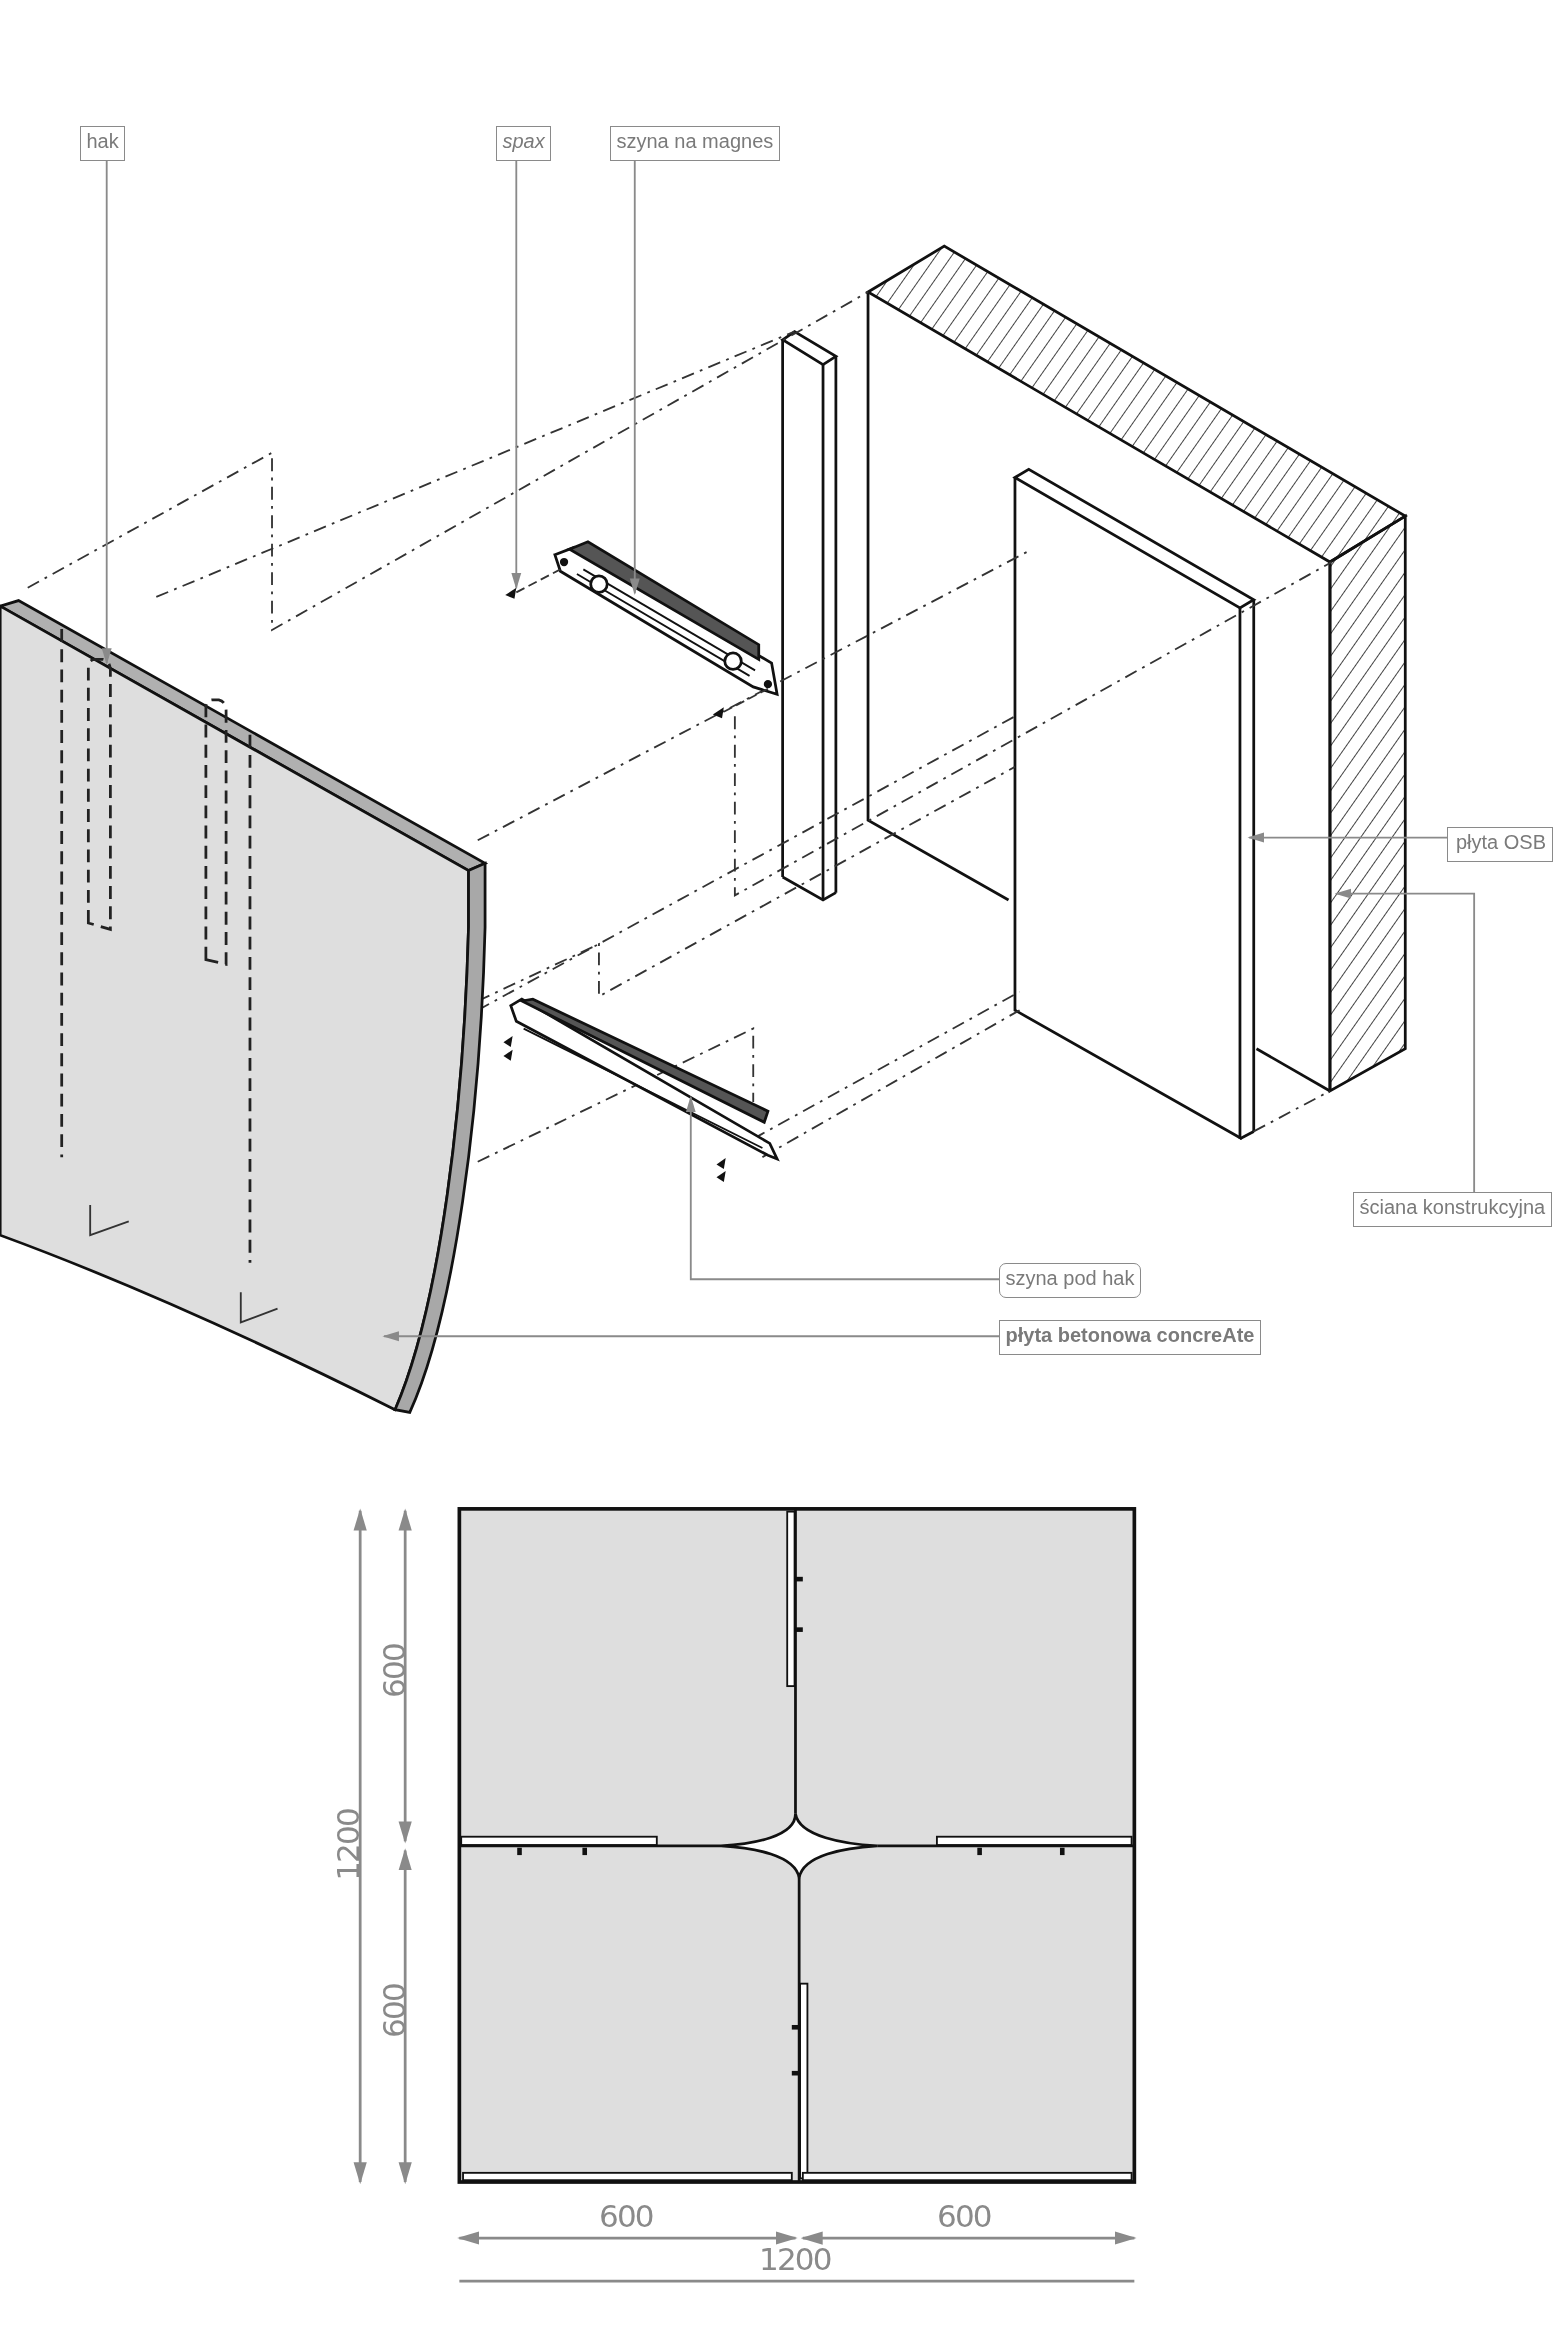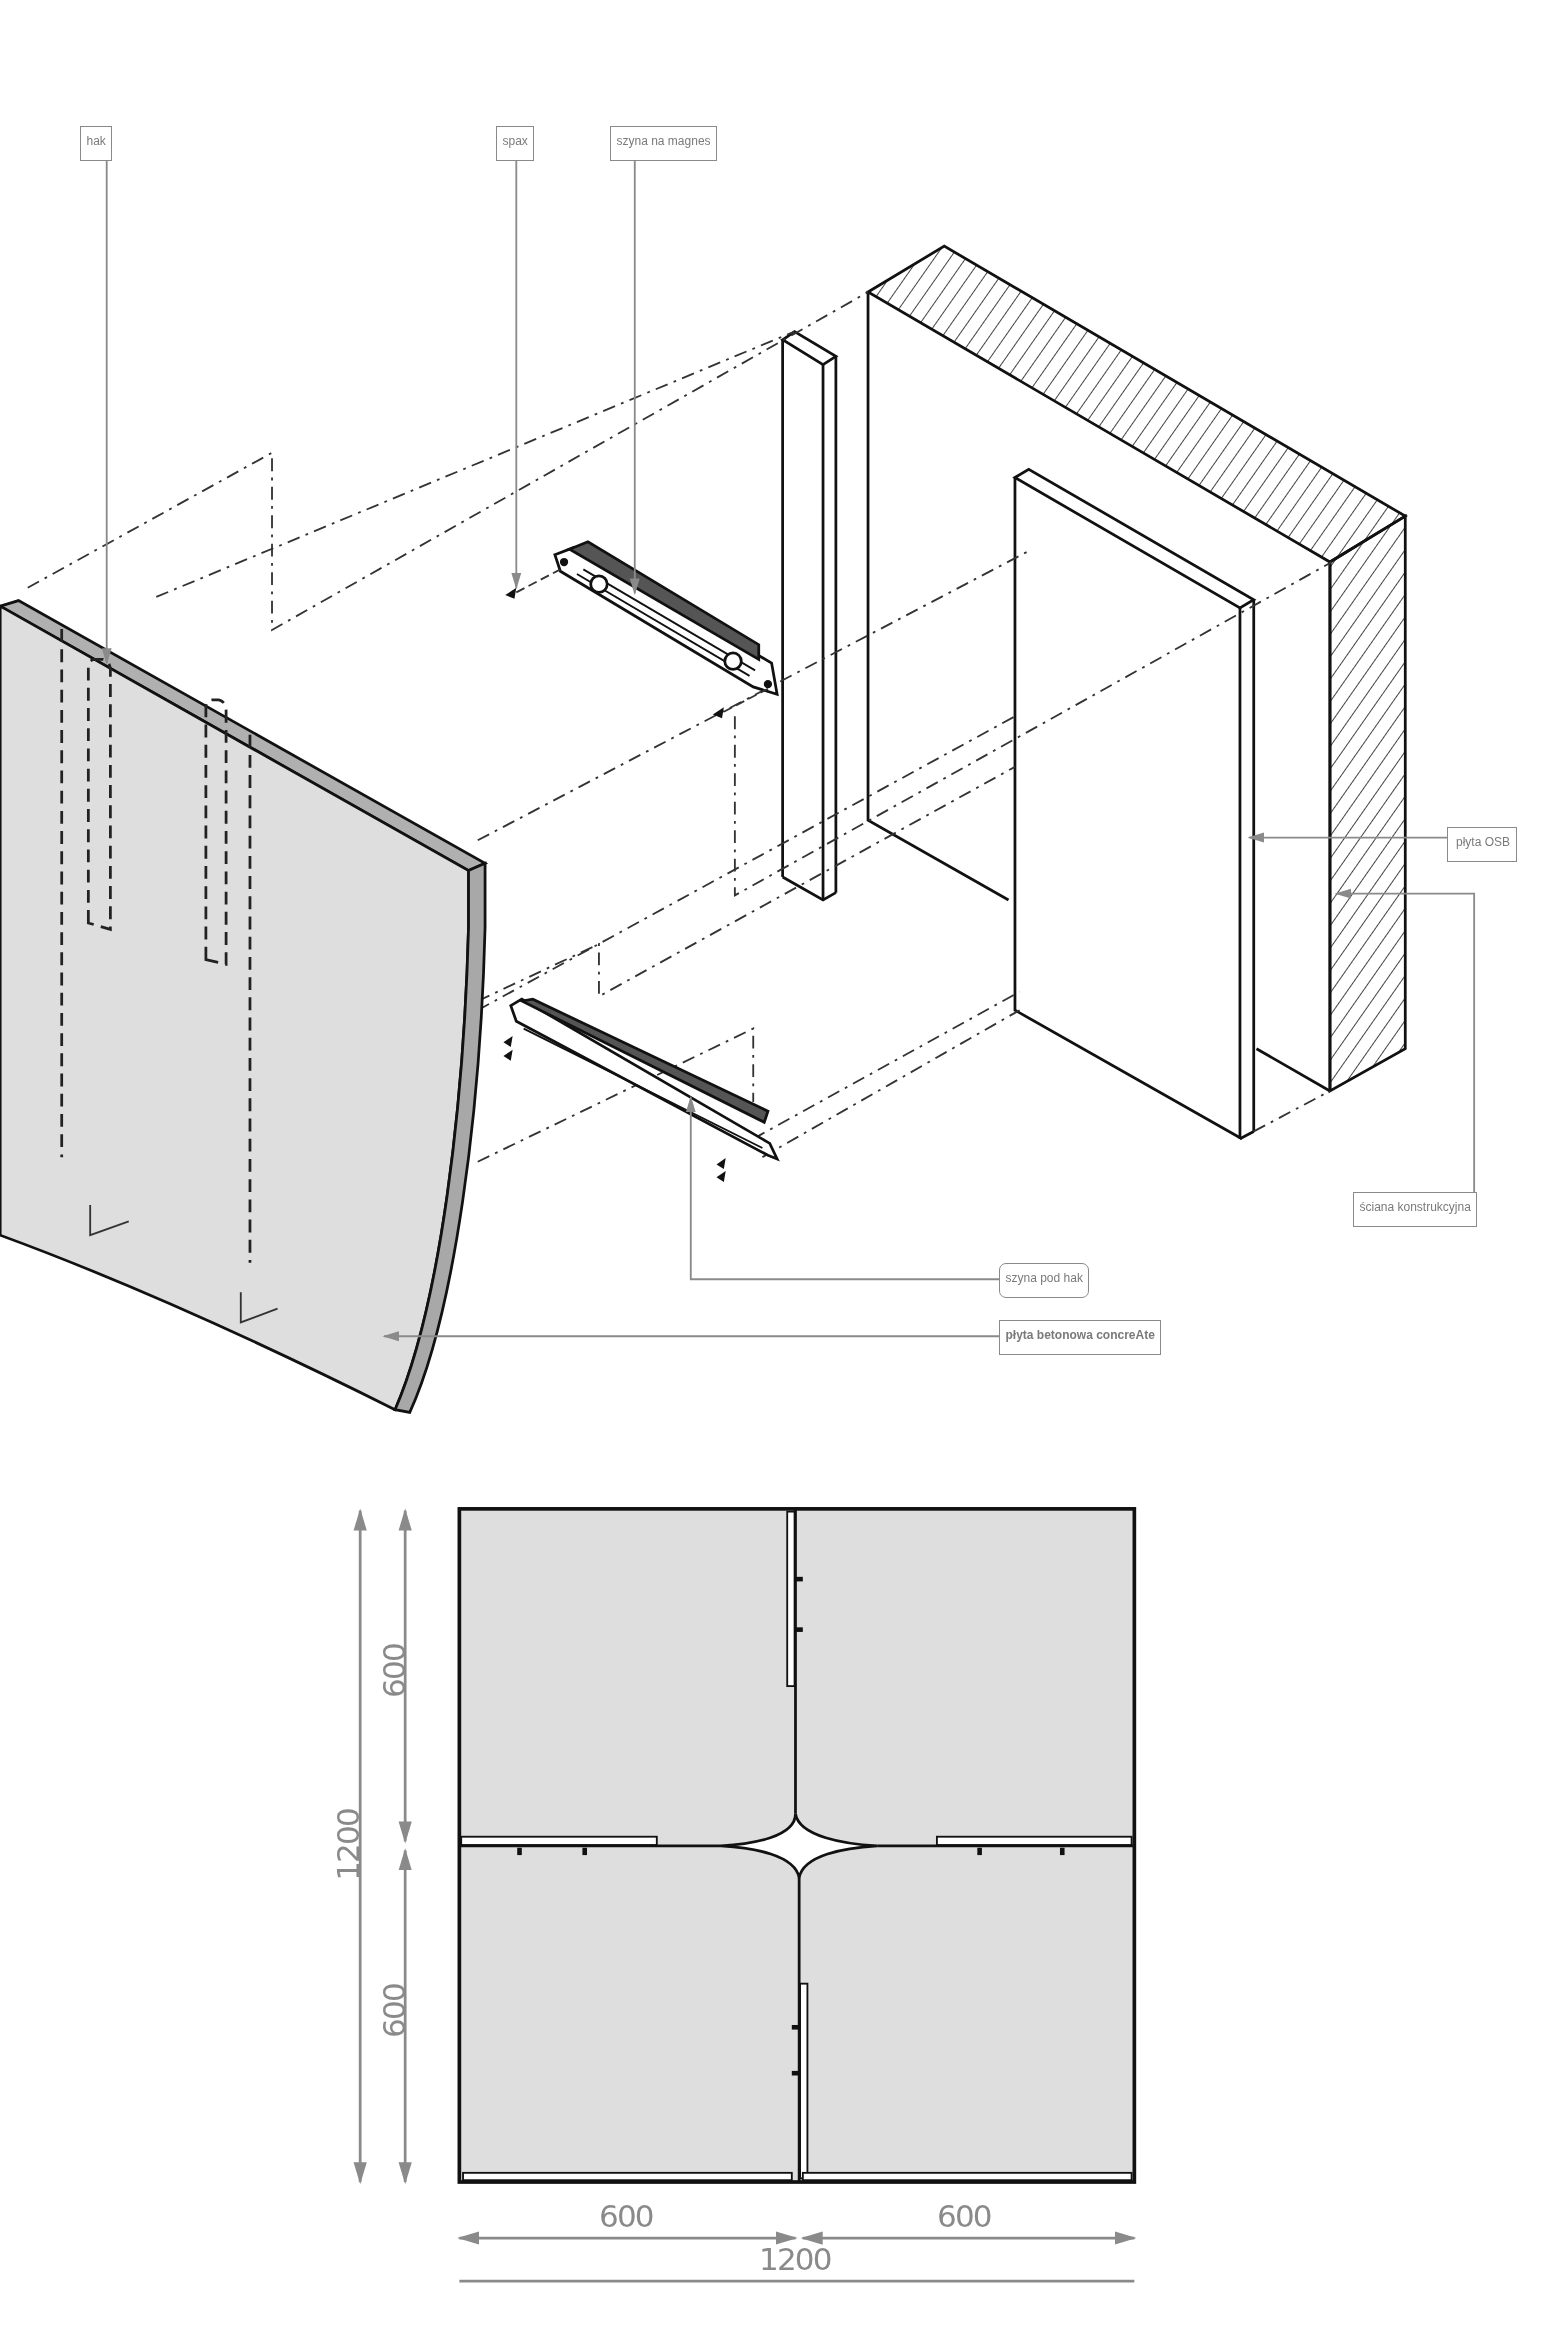--- a/index.html
+++ b/index.html
@@ -1,20 +1,20 @@
 <!DOCTYPE html>
 <html style="font-size:14.7px"><head>
 <meta charset="utf-8">
 <style>
   html, body { margin: 0; padding: 0; background: #ffffff; }
   body { width: 1568px; height: 2351px; position: relative; overflow: hidden;
          font-family: "Liberation Sans", sans-serif; }
   svg { position: absolute; left: 0; top: 0; }
   .lbl { position: absolute; border: 1.8px solid #8a8a8a; background: #fff; color: #7a7a7a;
-         font-size: 12px; line-height: 29px; padding: 0 5.5px; white-space: nowrap; box-sizing: border-box; height: 35px; }
+         font-size: 20px; line-height: 29px; padding: 0 5.5px; white-space: nowrap; box-sizing: border-box; height: 35px; }
   .dim { position: absolute; color: #8a8a8a; font-size: 31px; font-family: "DejaVu Sans", sans-serif; letter-spacing: -1.8px; }
   .dim.v { transform: rotate(-90deg); transform-origin: center center; }
 </style>
 </head>
 <body>
 
 <svg width="1568" height="2351" viewBox="0 0 1707 2560" xmlns="http://www.w3.org/2000/svg">
   <defs>
     <pattern id="hatch" patternUnits="userSpaceOnUse" width="14" height="14" patternTransform="rotate(35)">
       <line x1="0" y1="0" x2="0" y2="14" stroke="#333" stroke-width="2"></line>
@@ -154,21 +154,21 @@
     <line x1="392" y1="1645" x2="392" y2="2376" marker-start="url(#darrow)" marker-end="url(#darrow)"></line>
     <line x1="441" y1="1645" x2="441" y2="2005" marker-start="url(#darrow)" marker-end="url(#darrow)"></line>
     <line x1="441" y1="2015" x2="441" y2="2376" marker-start="url(#darrow)" marker-end="url(#darrow)"></line>
     <line x1="500" y1="2437" x2="866" y2="2437" marker-start="url(#darrow)" marker-end="url(#darrow)"></line>
     <line x1="874" y1="2437" x2="1235" y2="2437" marker-start="url(#darrow)" marker-end="url(#darrow)"></line>
     <line x1="500" y1="2484" x2="1235" y2="2484"></line>
   </g>
 </svg>
 
 <div class="lbl" style="left:80px;top:126px;">hak</div>
-<div class="lbl" style="left:496px;top:126px;">spax</div>
+<div class="lbl" style="left:496px;top:126px;font-style:italic;">spax</div>
 <div class="lbl" style="left:610px;top:126px;">szyna na magnes</div>
 <div class="lbl" style="left:1447px;top:827px;padding-left:8px;">płyta OSB</div>
 <div class="lbl" style="left:1353px;top:1192px;">ściana konstrukcyjna</div>
 <div class="lbl" style="left:999px;top:1263px;border-radius:7px;">szyna pod hak</div>
 <div class="lbl" style="left:999px;top:1320px;font-weight:bold;">płyta betonowa concreAte</div>
 
 <div class="dim v" style="left:312px;top:1827px;">1200</div>
 <div class="dim v" style="left:367px;top:1653px;">600</div>
 <div class="dim v" style="left:367px;top:1993px;">600</div>
 <div class="dim" style="left:599px;top:2198px;">600</div>

